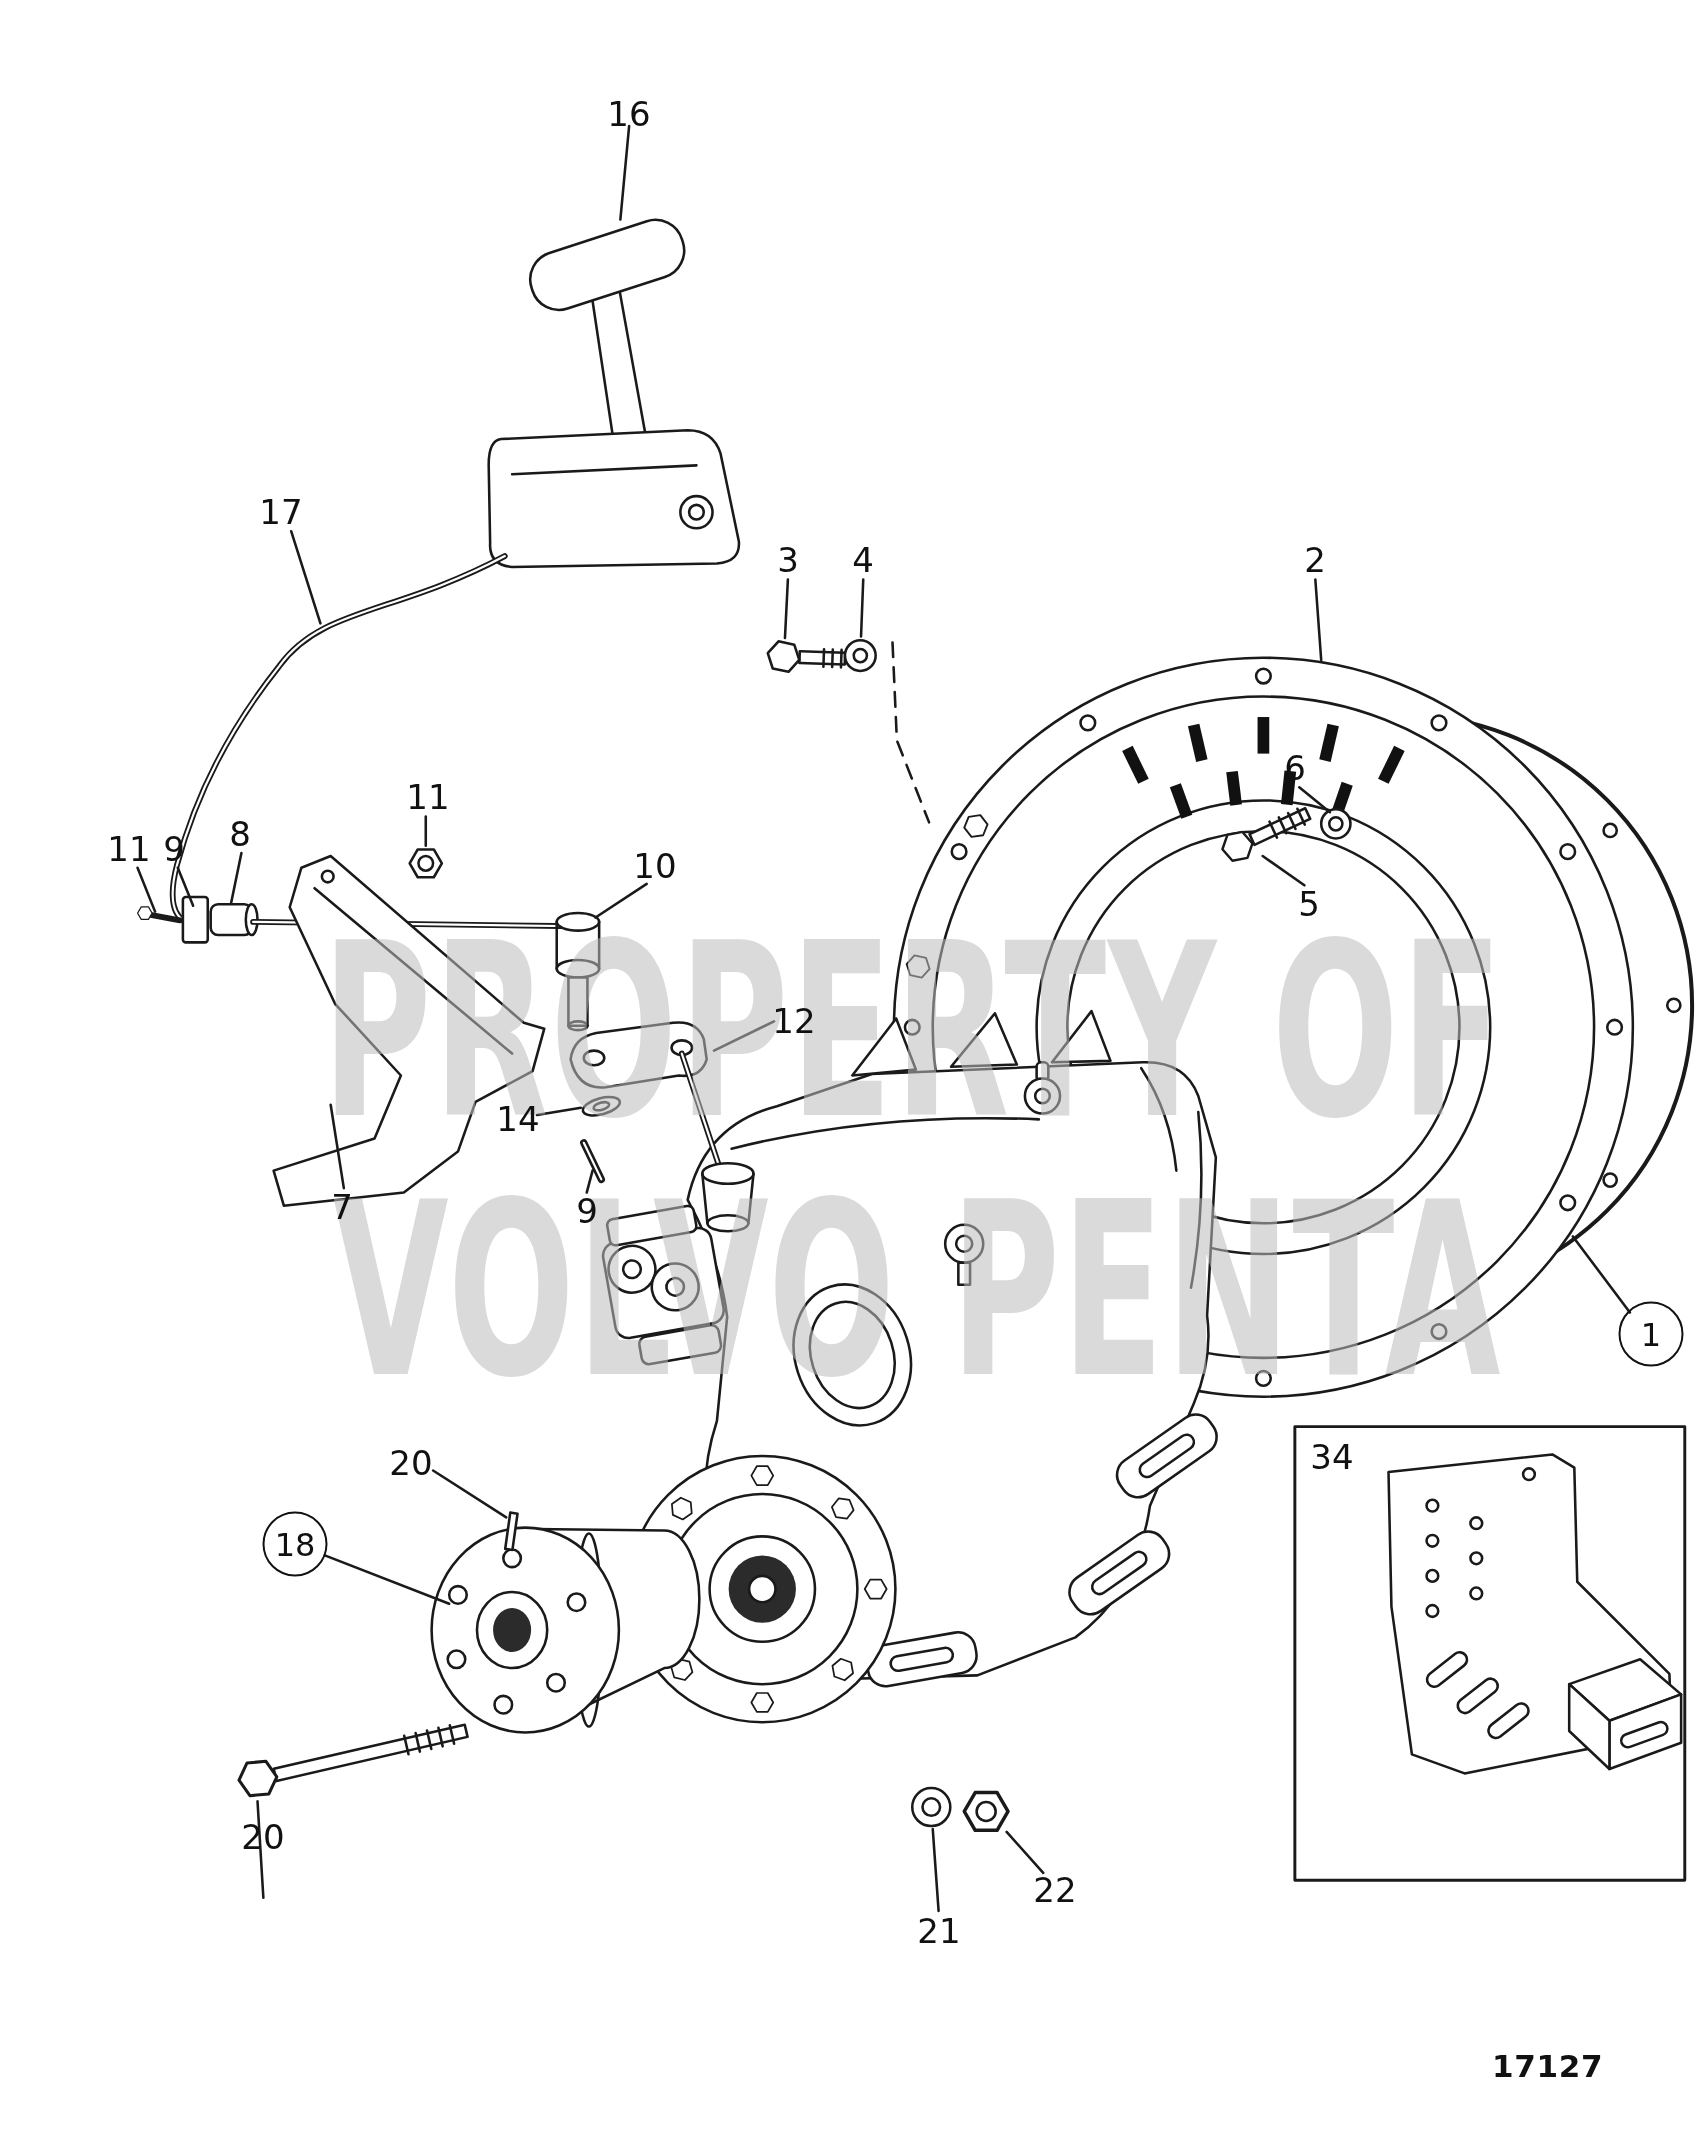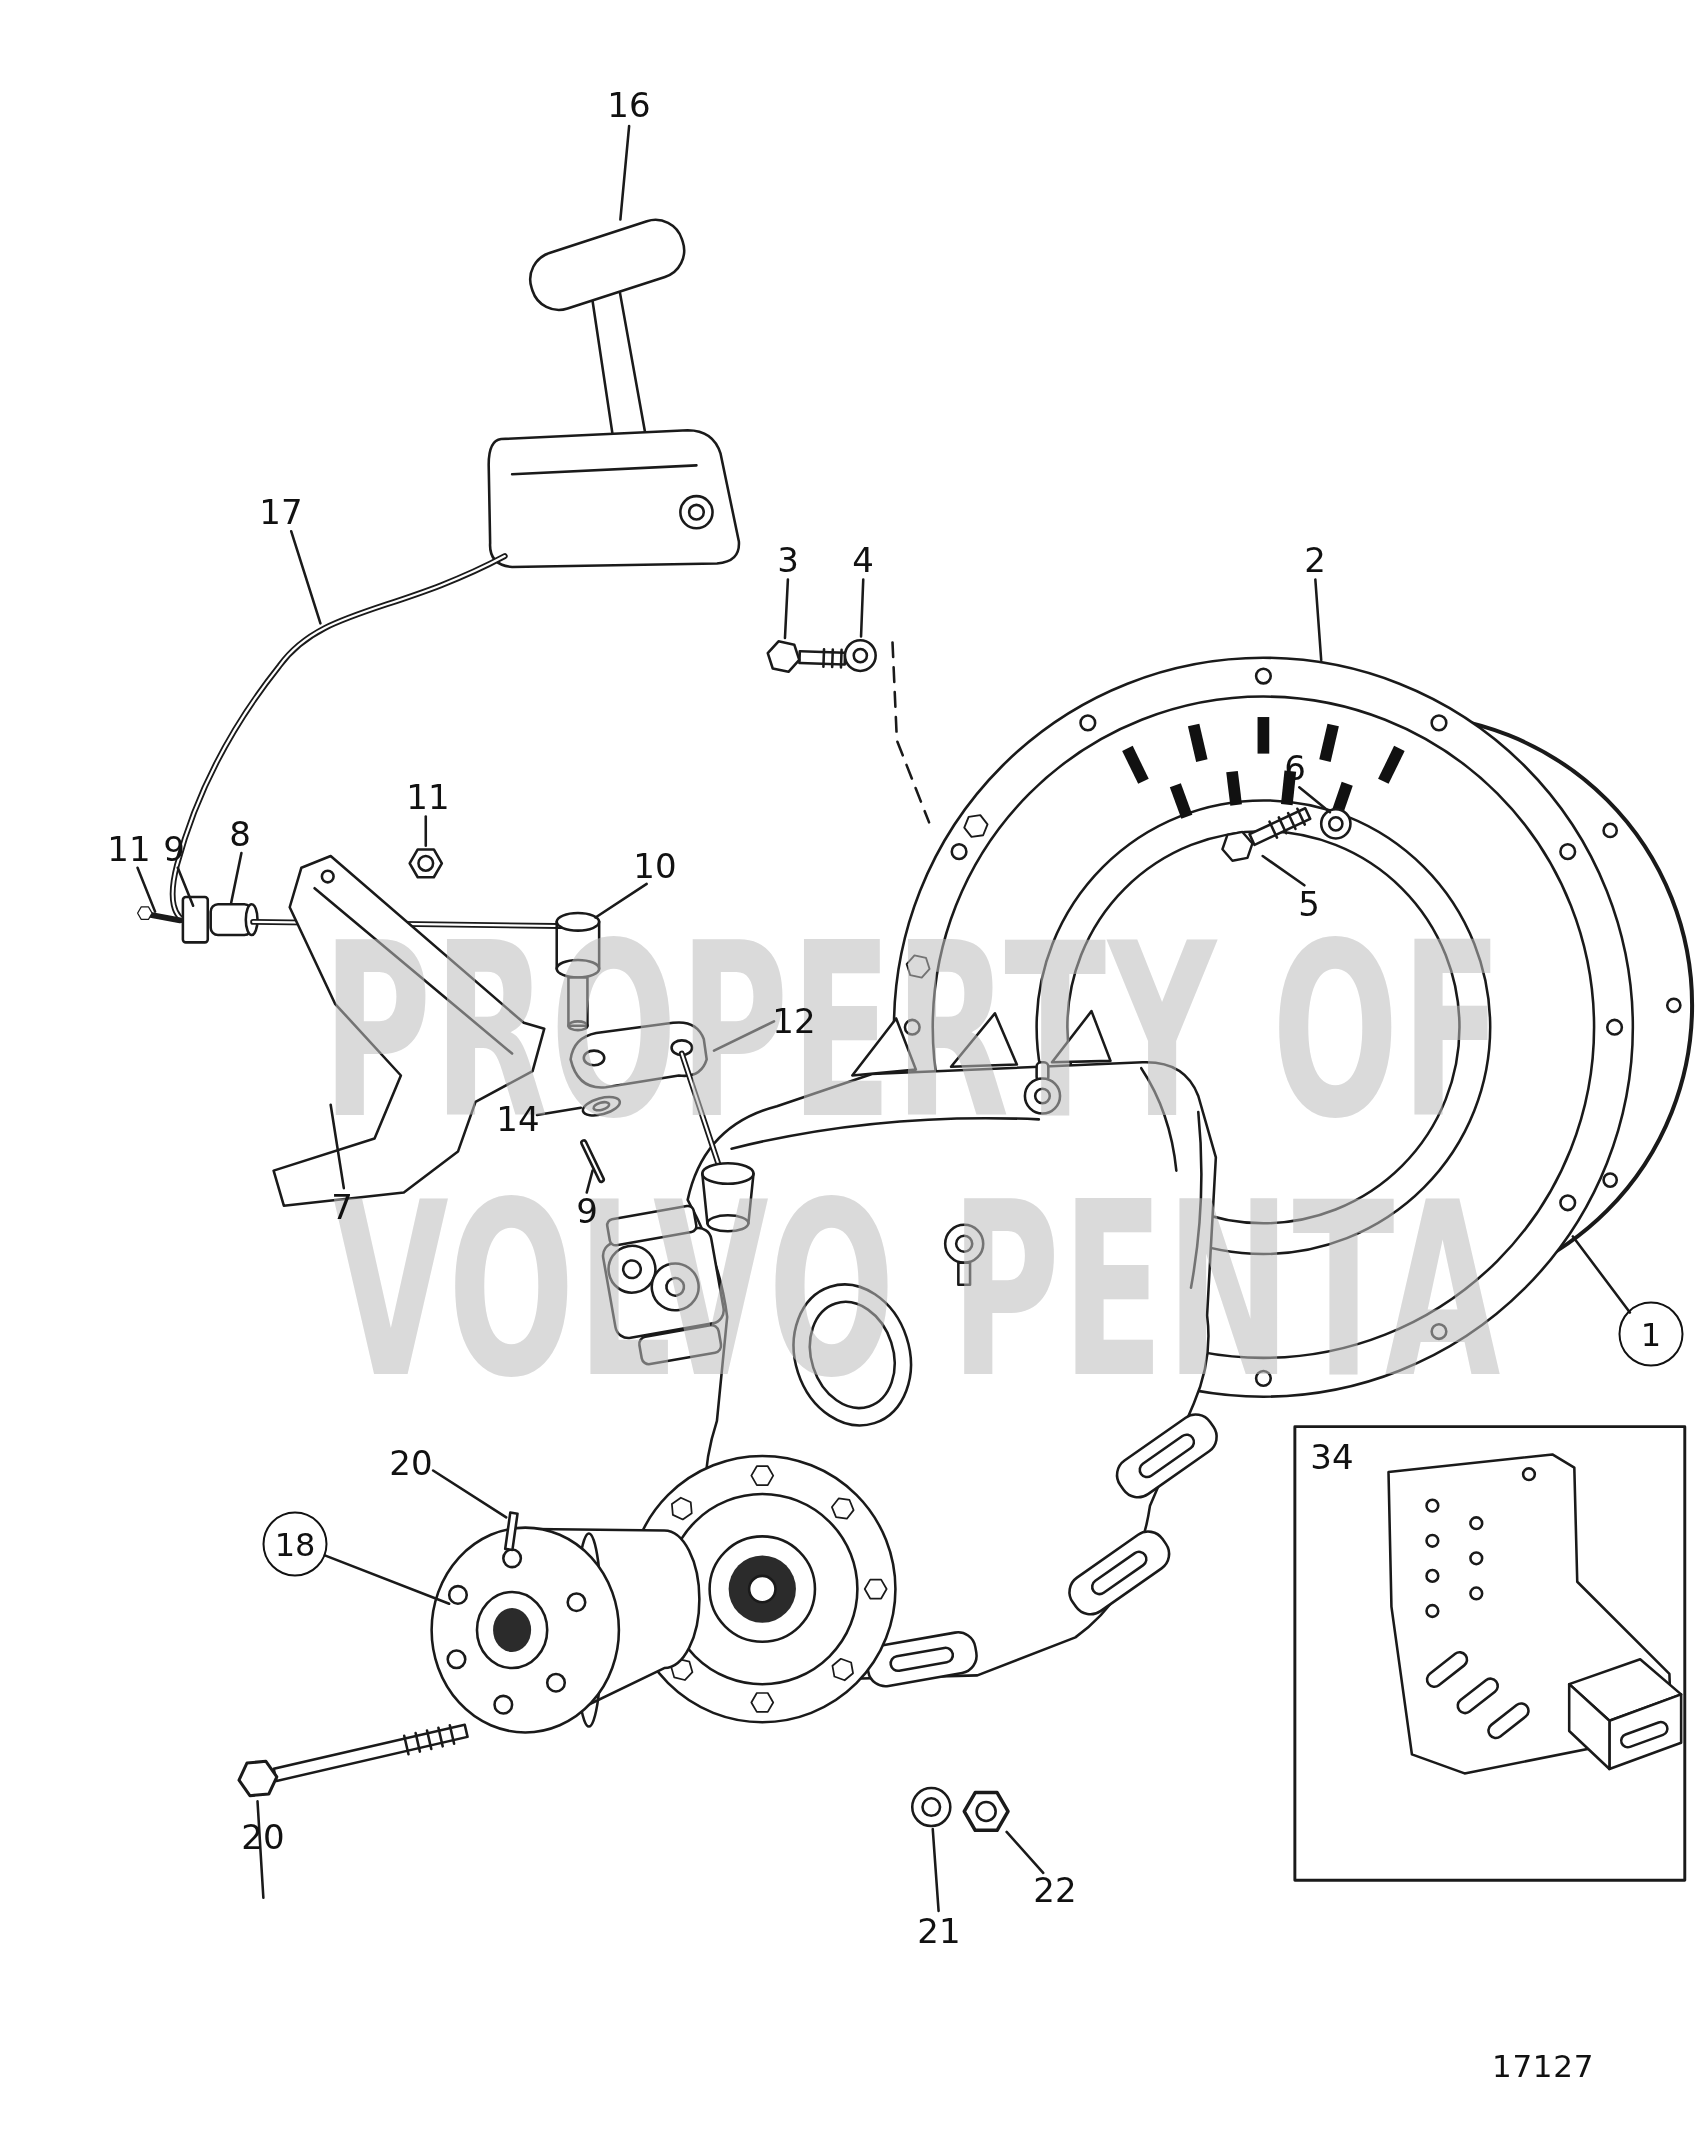--- a/index.html
+++ b/index.html
@@ -15,21 +15,21 @@
   svg .core{stroke:#fff;stroke-width:3;}
   svg .leader{stroke-width:3;}
   svg .dash{stroke-dasharray:20 14;}
   .watermark{position:absolute;z-index:2;font-weight:bold;font-size:241px;line-height:1;
              color:#bcbcbc;opacity:.55;white-space:nowrap;letter-spacing:2.9px;
              transform:scaleX(.62);transform-origin:left top;pointer-events:none;}
   .callout{position:absolute;z-index:3;transform:translate(-50%,-50%);
            font-size:34px;color:#111;}
   .callout.circled{width:61px;height:61px;border:2.9px solid #111;border-radius:50%;
            display:flex;align-items:center;justify-content:center;font-size:32px;}
-  .figno{position:absolute;z-index:3;font-size:31px;letter-spacing:0.7px;color:#111;}
+  .figno{position:absolute;z-index:3;font-size:31px;letter-spacing:0.7px;color:#111;font-weight:bold;}
 </style>
 </head>
 <body>
 
 <div class="stage">
 
 <svg width="1706" height="2151" viewBox="0 0 2332 2940">
   <defs>
     <polygon id="hex" class="w" points="22,0 11,19 -11,19 -22,0 -11,-19 11,-19"></polygon>
     <pattern id="stip" width="14" height="14" patternUnits="userSpaceOnUse">
@@ -376,21 +376,21 @@
 <div class="callout" style="left:1295px;top:768px">6</div>
 <div class="callout" style="left:342px;top:1207px">7</div>
 <div class="callout" style="left:240px;top:834px">8</div>
 <div class="callout" style="left:174px;top:849px">9</div>
 <div class="callout" style="left:129px;top:849px">11</div>
 <div class="callout" style="left:428px;top:797px">11</div>
 <div class="callout" style="left:794px;top:1021px">12</div>
 <div class="callout" style="left:655px;top:866px">10</div>
 <div class="callout" style="left:518px;top:1119px">14</div>
 <div class="callout" style="left:587px;top:1211px">9</div>
-<div class="callout" style="left:629px;top:105px">16</div>
+<div class="callout" style="left:629px;top:114px">16</div>
 <div class="callout" style="left:281px;top:512px">17</div>
 <div class="callout circled" style="left:295px;top:1544px">18</div>
 <div class="callout" style="left:411px;top:1463px">20</div>
 <div class="callout" style="left:263px;top:1837px">20</div>
 <div class="callout" style="left:939px;top:1931px">21</div>
 <div class="callout" style="left:1055px;top:1890px">22</div>
 <div class="callout" style="left:1332px;top:1457px">34</div>
 
 <div class="figno" style="left:1492px;top:2048px">17127</div>
 

